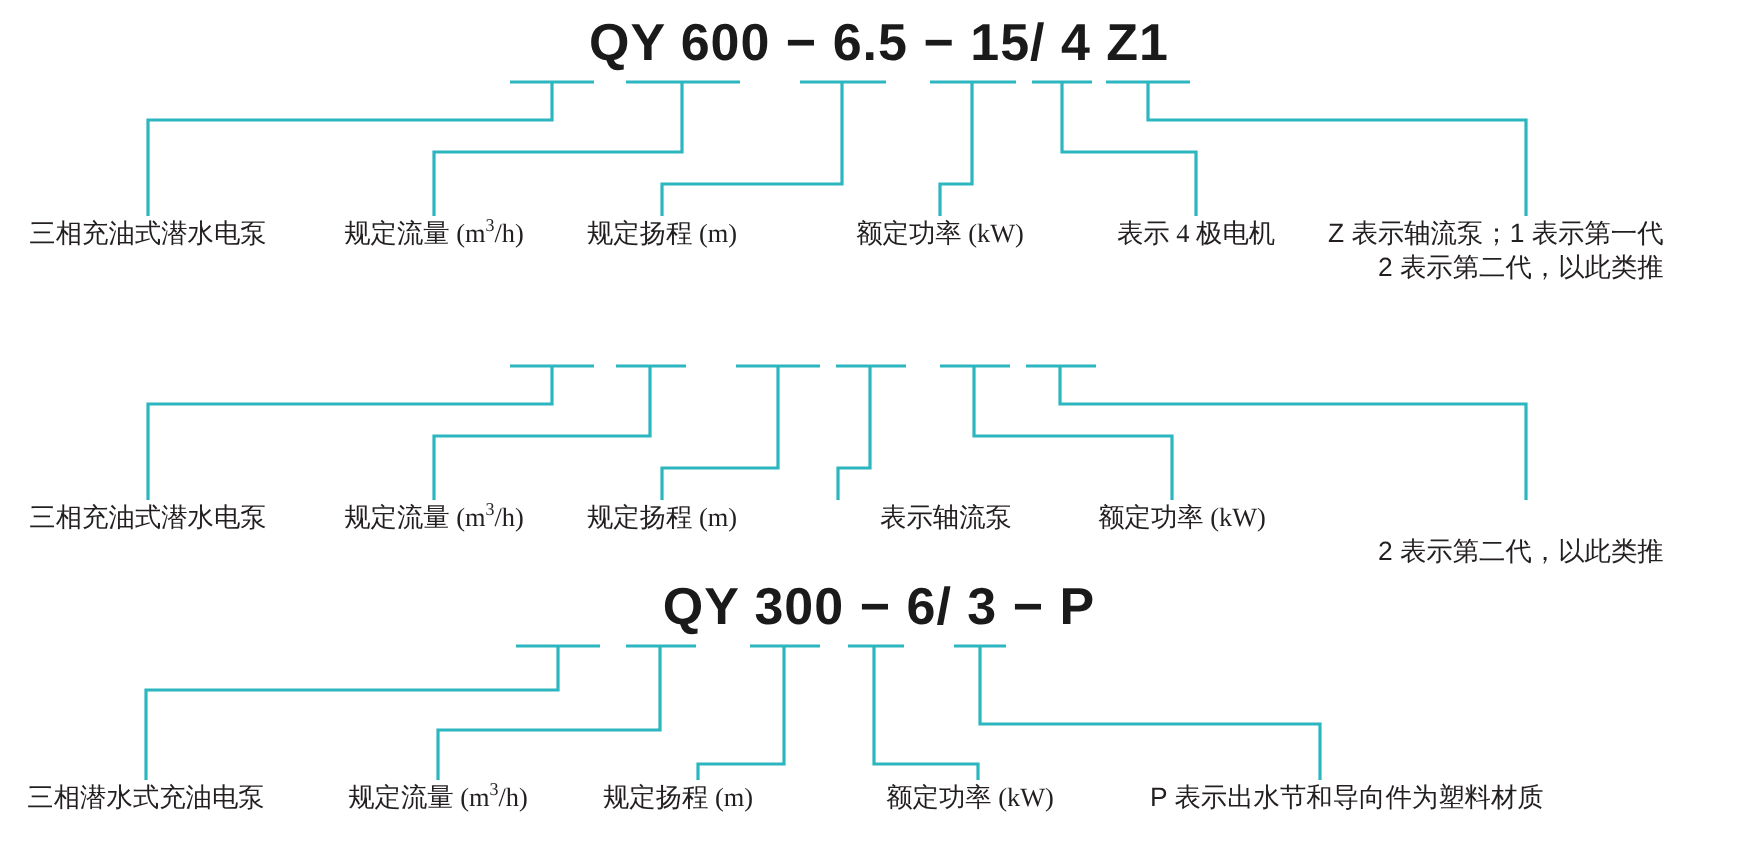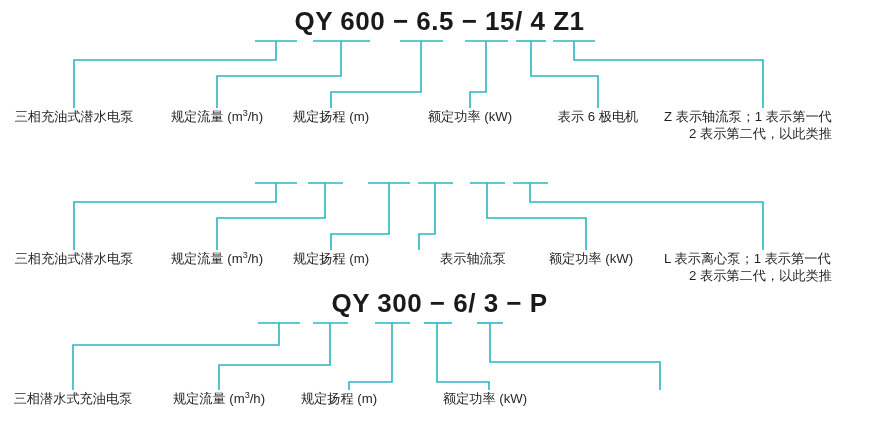--- a/index.html
+++ b/index.html
@@ -38,21 +38,21 @@
 
   
   .leaf {
     position: absolute;
     font-size: 13.2px;
     line-height: 17px;
     color: #231f20;
     white-space: nowrap;
     font-family: "Liberation Sans", "DejaVu Sans", sans-serif;
   }
-  .leaf.center { text-align: center; transform: translateX(-50%); }
+  .leaf.center { text-align: center; transform: translateX(-50%); font-family: Liberation Serif, serif; }
   .leaf.left   { text-align: right; }
   .leaf sup {
     font-size: 9px;
     vertical-align: super;
     line-height: 0;
   }
 
   
   svg.wires {
     position: absolute;
@@ -95,21 +95,21 @@
 
     <path d="M531 41 V76 H598 V108"></path>
 
     <path d="M574 41 V60 H763 V108"></path>
   </svg>
 
   <div class="leaf center" style="left:74px;  top:108px;">三相充油式潜水电泵</div>
   <div class="leaf center" style="left:217px; top:108px;">规定流量 (m<sup>3</sup>/h)</div>
   <div class="leaf center" style="left:331px; top:108px;">规定扬程 (m)</div>
   <div class="leaf center" style="left:470px; top:108px;">额定功率 (kW)</div>
-  <div class="leaf center" style="left:598px; top:108px;">表示 6 极电机</div>
+  <div class="leaf center" style="left:598px; top:108px;">表示 4 极电机</div>
   <div class="leaf left" style="left:664px; top:108px;">Z 表示轴流泵；1 表示第一代</div>
   <div class="leaf left" style="left:689px; top:125px;">2 表示第二代，以此类推</div>
 
 
   <svg class="wires" viewBox="0 0 879 428">
     <line class="tick" x1="255" y1="183" x2="297" y2="183"></line>
     <line class="tick" x1="308" y1="183" x2="343" y2="183"></line>
     <line class="tick" x1="368" y1="183" x2="410" y2="183"></line>
     <line class="tick" x1="418" y1="183" x2="453" y2="183"></line>
     <line class="tick" x1="470" y1="183" x2="505" y2="183"></line>
@@ -121,21 +121,20 @@
     <path d="M435 183 V234 H419 V250"></path>
     <path d="M487 183 V218 H586 V250"></path>
     <path d="M530 183 V202 H763 V250"></path>
   </svg>
 
   <div class="leaf center" style="left:74px;  top:250px;">三相充油式潜水电泵</div>
   <div class="leaf center" style="left:217px; top:250px;">规定流量 (m<sup>3</sup>/h)</div>
   <div class="leaf center" style="left:331px; top:250px;">规定扬程 (m)</div>
   <div class="leaf center" style="left:473px; top:250px;">表示轴流泵</div>
   <div class="leaf center" style="left:591px; top:250px;">额定功率 (kW)</div>
-  <div class="leaf left" style="left:664px; top:250px;">L 表示离心泵；1 表示第一代</div>
   <div class="leaf left" style="left:689px; top:267px;">2 表示第二代，以此类推</div>
 
   <div class="code-line" style="top:288px;">QY 300 − 6/ 3 − P</div>
 
   <svg class="wires" viewBox="0 0 879 428">
     <line class="tick" x1="258" y1="323" x2="300" y2="323"></line>
     <line class="tick" x1="313" y1="323" x2="348" y2="323"></line>
     <line class="tick" x1="375" y1="323" x2="410" y2="323"></line>
     <line class="tick" x1="424" y1="323" x2="452" y2="323"></line>
     <line class="tick" x1="477" y1="323" x2="503" y2="323"></line>
@@ -144,14 +143,15 @@
     <path d="M330 323 V365 H219 V390"></path>
     <path d="M392 323 V382 H349 V390"></path>
     <path d="M437 323 V382 H489 V390"></path>
     <path d="M490 323 V362 H660 V390"></path>
   </svg>
 
   <div class="leaf center" style="left:73px;  top:390px;">三相潜水式充油电泵</div>
   <div class="leaf center" style="left:219px; top:390px;">规定流量 (m<sup>3</sup>/h)</div>
   <div class="leaf center" style="left:339px; top:390px;">规定扬程 (m)</div>
   <div class="leaf center" style="left:485px; top:390px;">额定功率 (kW)</div>
+  <div class="leaf left" style="left:575px; top:390px;">P 表示出水节和导向件为塑料材质</div>
 
 </div>
 
 </body></html>

